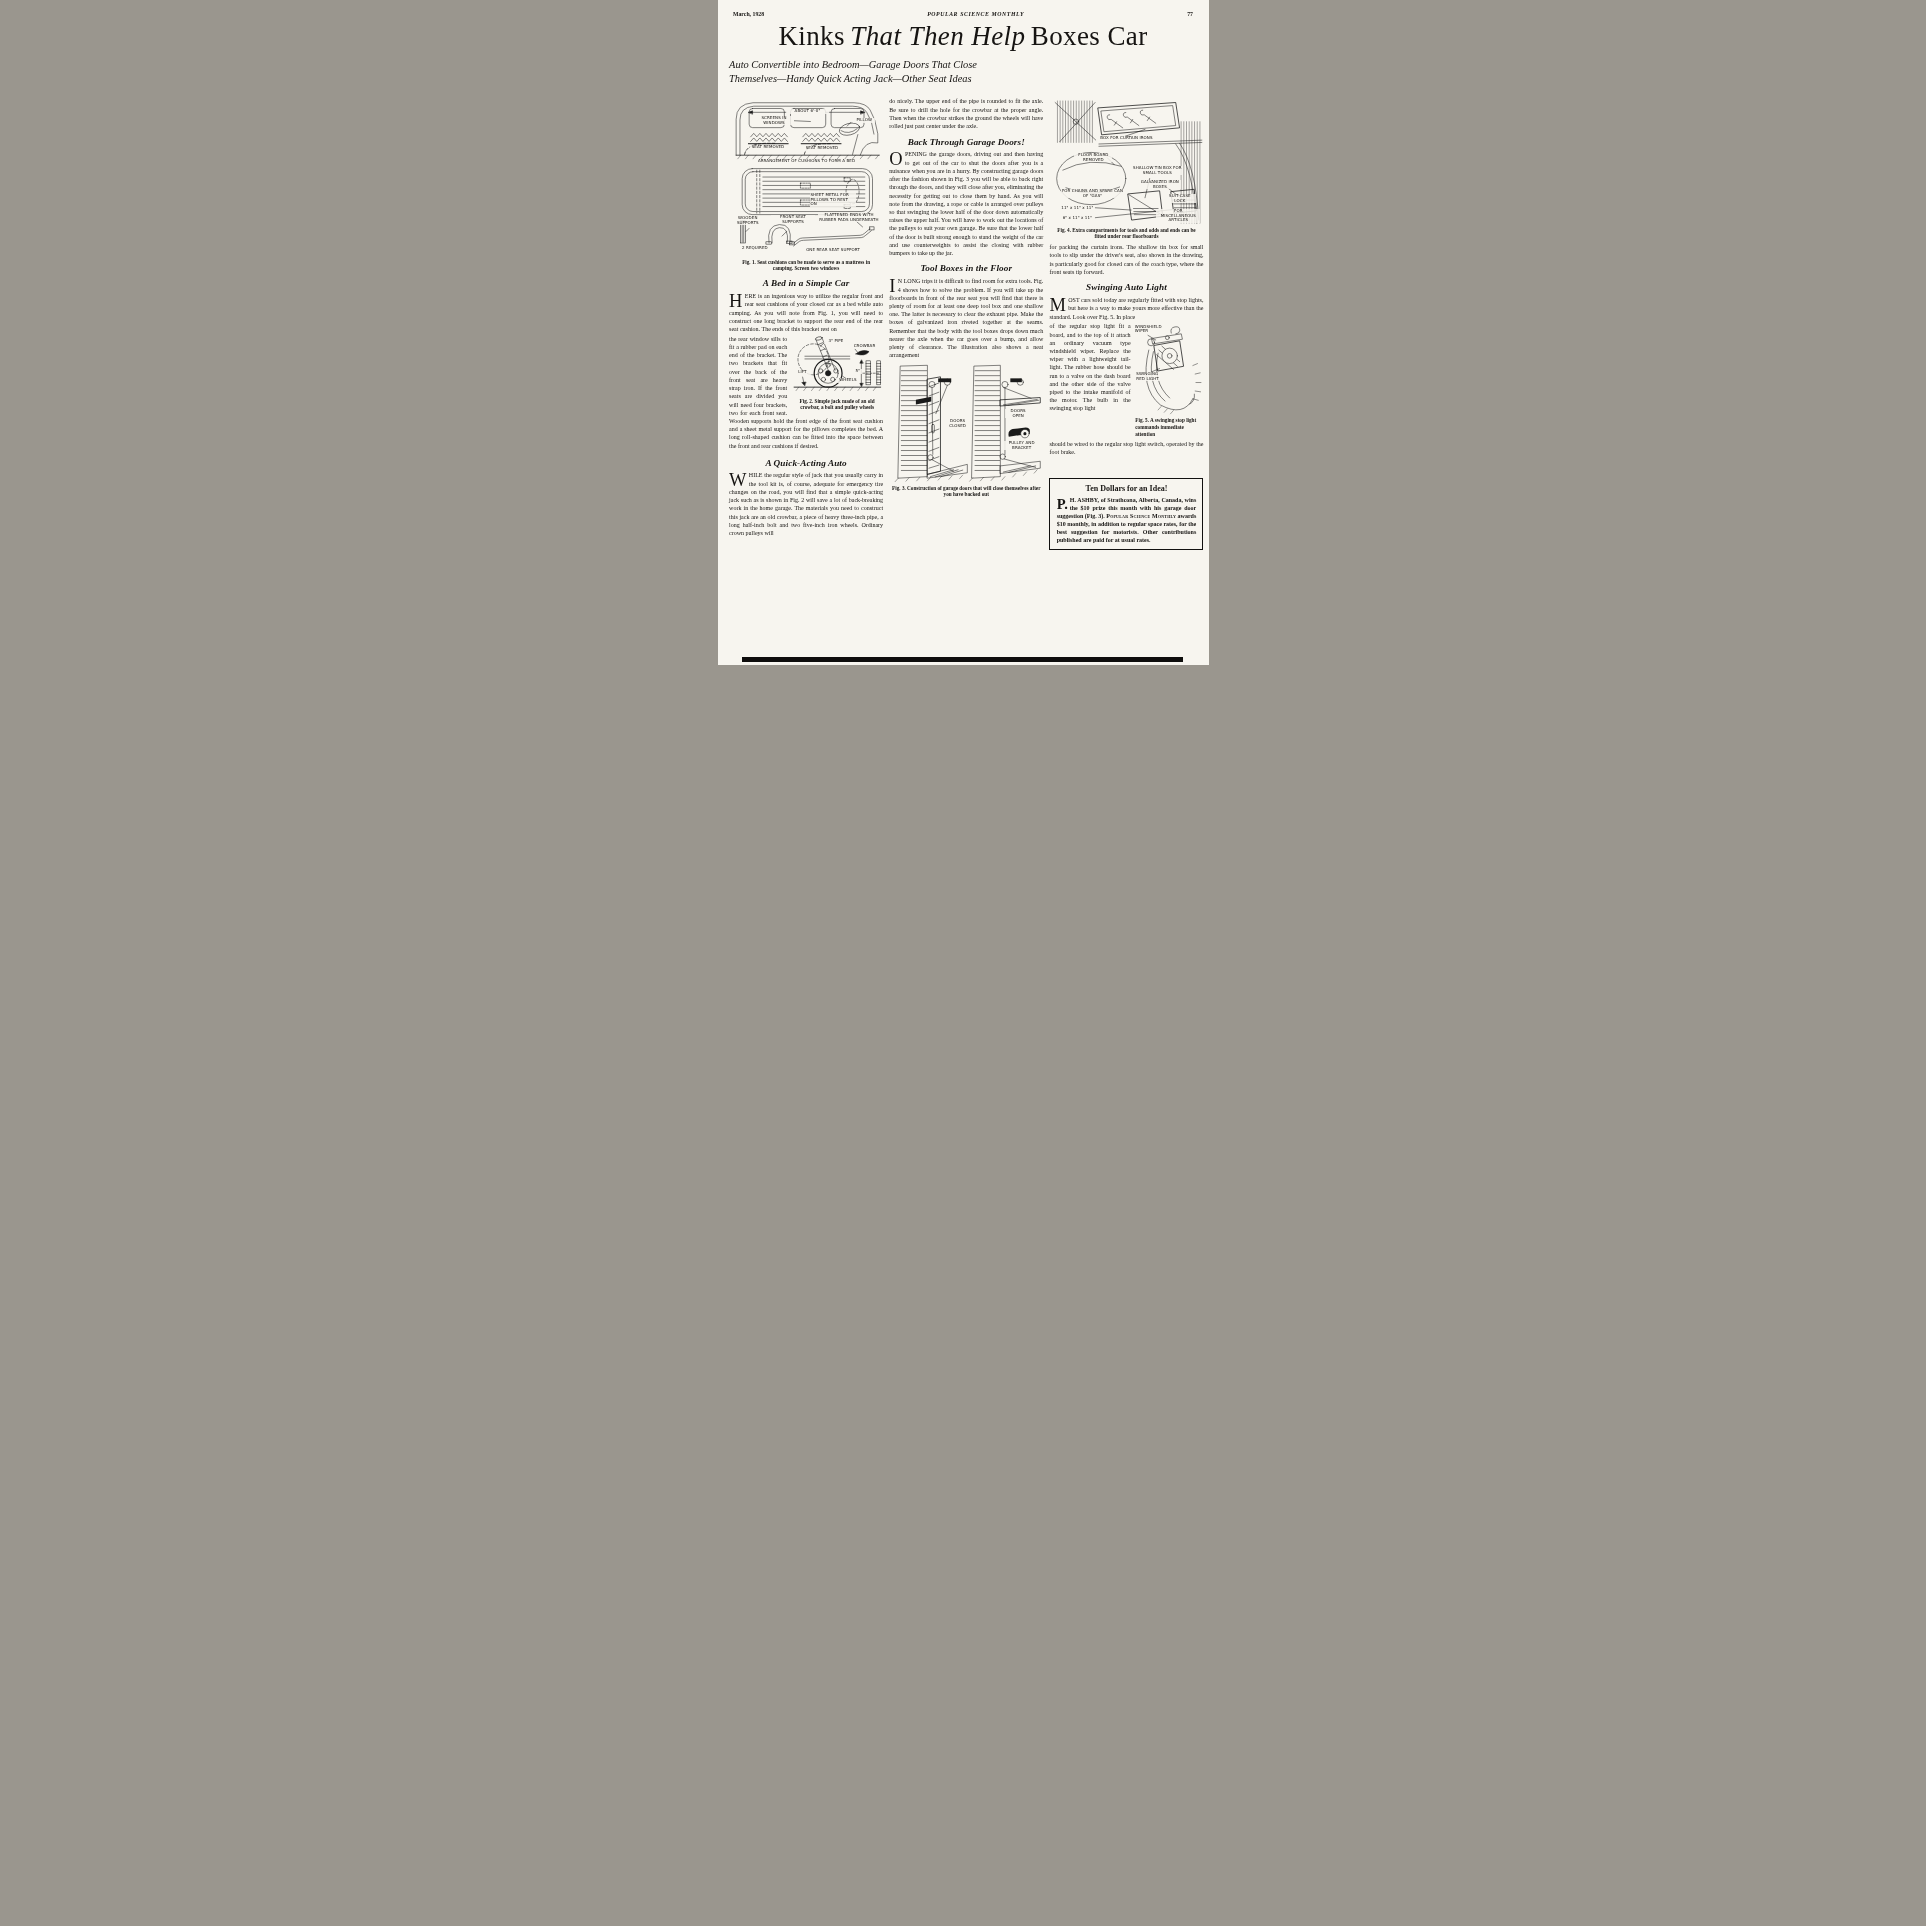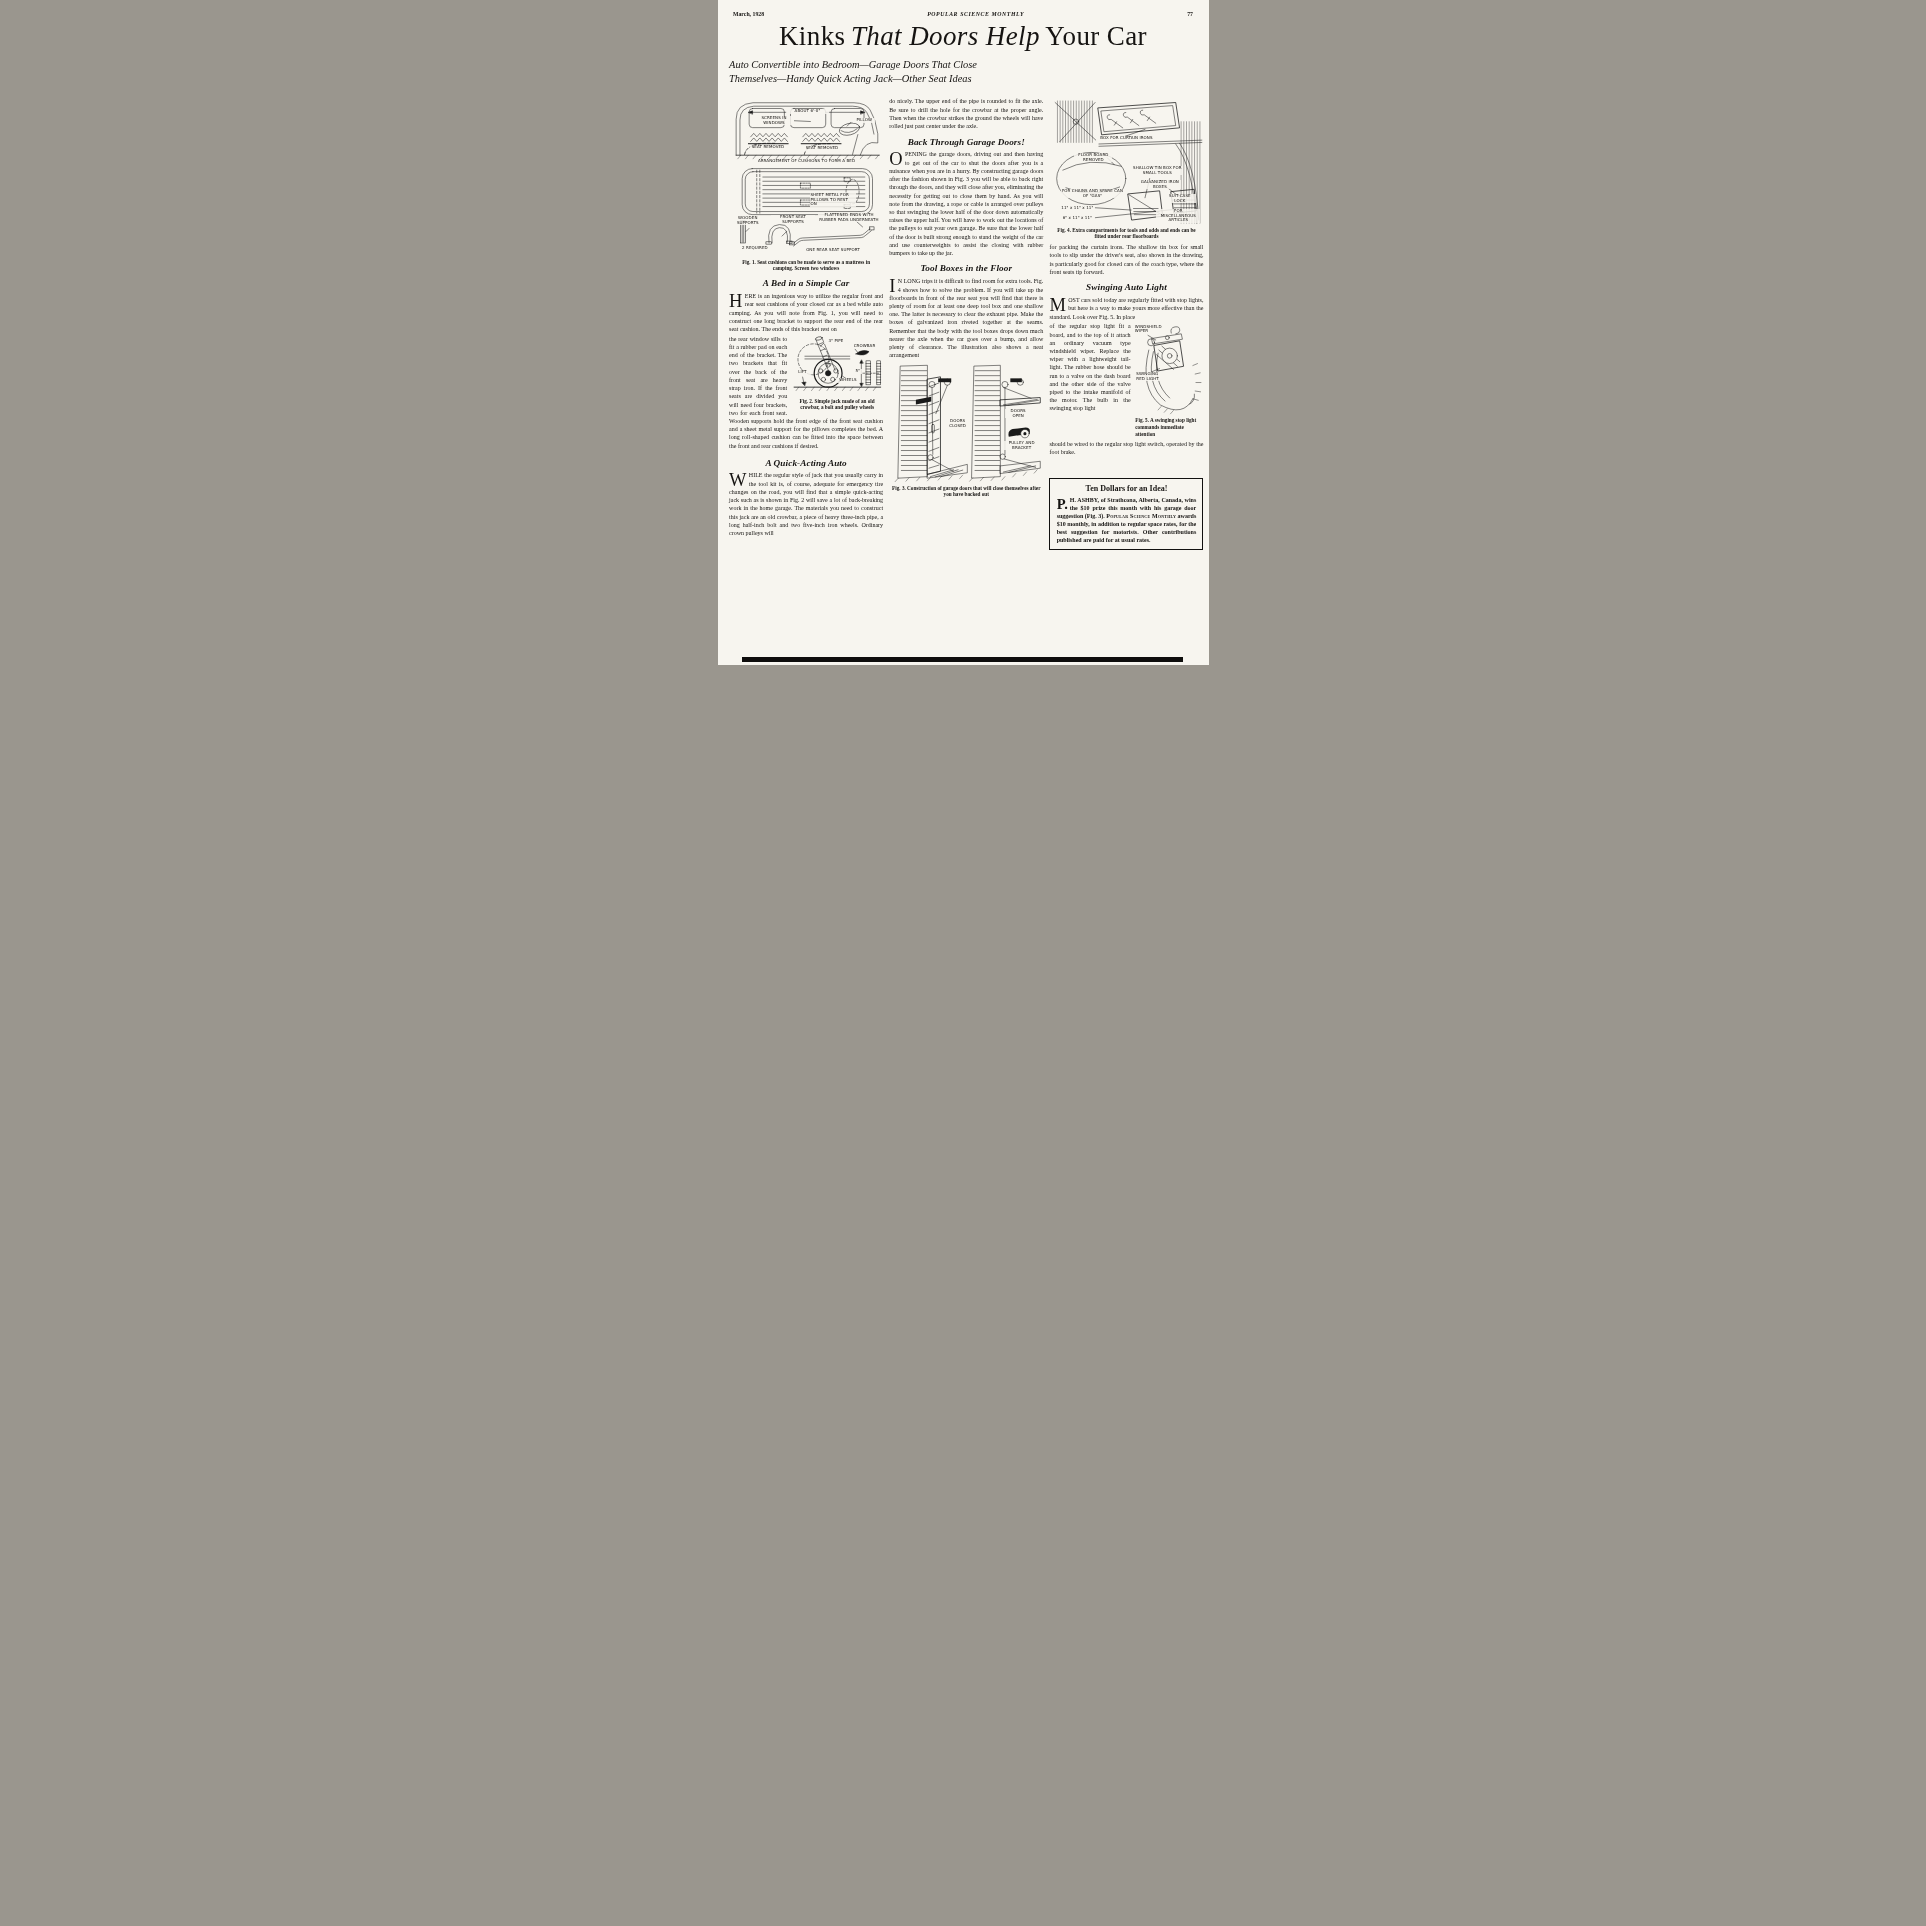--- a/index.html
+++ b/index.html
@@ -46,21 +46,21 @@
 <body>
 
 <div class="page">
 
   <header class="masthead">
     <span>March, 1928</span>
     <span class="mag">POPULAR SCIENCE MONTHLY</span>
     <span>77</span>
   </header>
 
-  <h1 class="main-title"><span>Kinks</span><span class="t-it">That Doors Help</span><span>Your Car</span></h1>
+  <h1 class="main-title"><span>Kinks</span><span class="t-it">That Then Help</span><span>Boxes Car</span></h1>
 
   <div class="subtitle">
     <div>Auto Convertible into Bedroom—Garage Doors That Close</div>
     <div>Themselves—Handy Quick Acting Jack—Other Seat Ideas</div>
   </div>
 
   <div class="columns">
 
     <div class="col">
 

